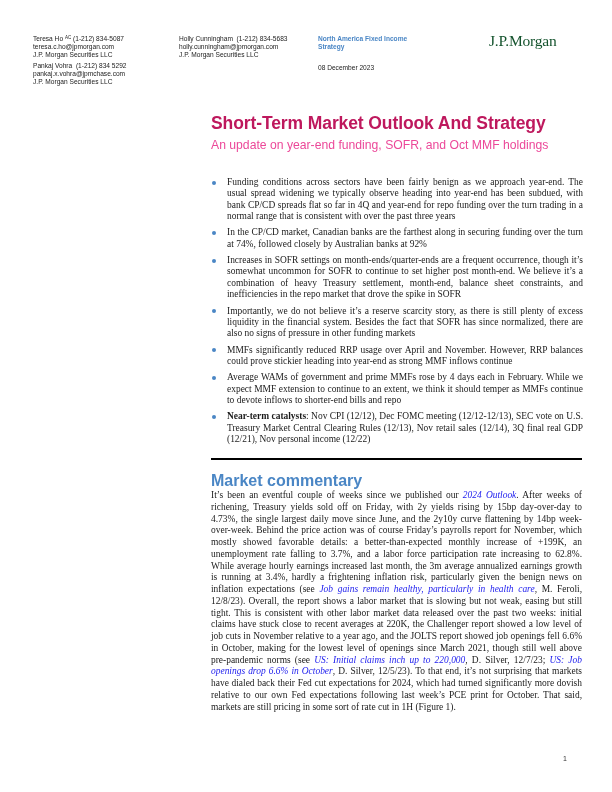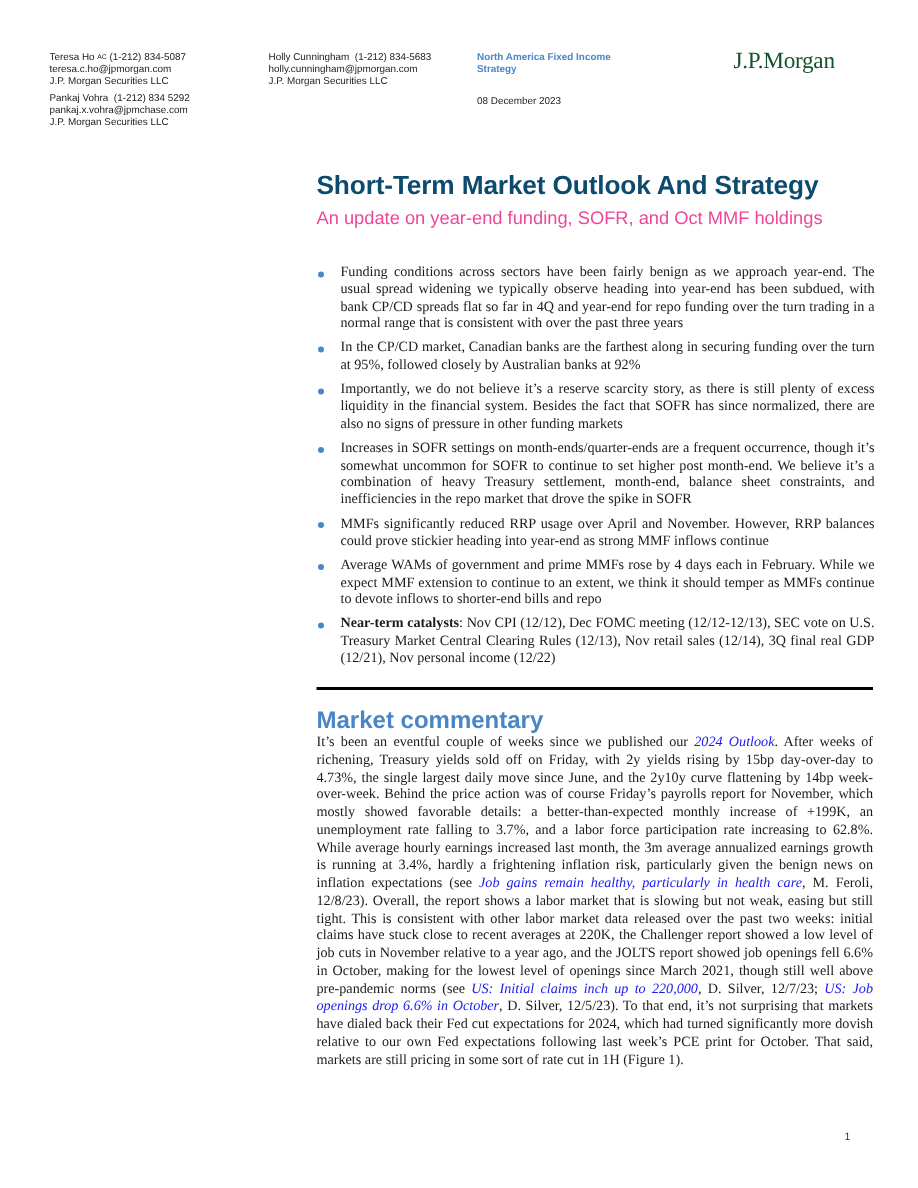--- a/index.html
+++ b/index.html
@@ -9,21 +9,21 @@
   .hdr-a1 { left: 33px; top: 35px; }
   .hdr-a2 { left: 33px; top: 62px; }
   .hdr-b  { left: 179px; top: 35px; }
   .hdr-c  { left: 318px; top: 35px; color: #4a86c5; font-weight: bold; }
   .hdr-date { position: absolute; left: 318px; top: 64px; font-family: "Liberation Sans", sans-serif; font-size: 6.6px; color: #222; }
   .hdr .line { display: block; white-space: nowrap; }
   .hdr .sup { font-size: 4.5px; vertical-align: top; position: relative; top: -1px; }
 
   .logo { position: absolute; left: 489px; top: 32px; font-family: "Liberation Serif", serif; font-size: 15.5px; letter-spacing: -0.2px; color: #14532d; }
 
-  .title { position: absolute; left: 211px; top: 113px; font-family: "Liberation Sans", sans-serif; font-weight: bold; font-size: 17.5px; color: #0c4a6e; white-space: nowrap; letter-spacing: -0.1px; }
+  .title { position: absolute; left: 211px; top: 113px; font-family: "Liberation Sans", sans-serif; font-weight: bold; font-size: 17.5px; color: #be185d; white-space: nowrap; letter-spacing: -0.1px; }
   .subtitle { position: absolute; left: 211px; top: 138px; width: 370px; font-family: "Liberation Sans", sans-serif; font-size: 12.2px; line-height: 14.5px; color: #ec4899; }
 
   .bullets { position: absolute; left: 211px; top: 177px; width: 372px; margin: 0; padding: 0; list-style: none; }
   .bullets li { position: relative; padding-left: 16px; font-size: 9.45px; line-height: 11.3px; text-align: justify; margin-bottom: 5.2px; }
   .bullets li .dot { position: absolute; left: 1px; top: 3.6px; width: 4px; height: 4px; border-radius: 50%; background: #4a86c5; }
   .bullets li b { font-weight: bold; margin-top: 32px; }
 
   .rule { position: absolute; left: 211px; top: 458px; width: 371px; height: 2.4px; background: #000; }
 
   .section-title { position: absolute; left: 211px; top: 472px; font-family: "Liberation Sans", sans-serif; font-weight: bold; font-size: 16px; color: #4a86c5; }
@@ -71,23 +71,23 @@
 
 <div class="hdr-date">08 December 2023</div>
 
 <div class="logo">J.P.Morgan</div>
 
 <div class="title">Short-Term Market Outlook And Strategy</div>
 <div class="subtitle">An update on year-end funding, SOFR, and Oct MMF holdings</div>
 
 <ul class="bullets">
   <li><span class="dot"></span><span>Funding conditions across sectors have been fairly benign as we approach year-end. The usual spread widening we typically observe heading into year-end has been subdued, with bank CP/CD spreads flat so far in 4Q and year-end for repo funding over the turn trading in a normal range that is consistent with over the past three years</span></li>
-  <li><span class="dot"></span><span>In the CP/CD market, Canadian banks are the farthest along in securing funding over the turn at 95%, followed closely by Australian banks at 92%</span></li>
+  <li><span class="dot"></span><span>In the CP/CD market, Canadian banks are the farthest along in securing funding over the turn at 74%, followed closely by Australian banks at 92%</span></li>
+  <li><span class="dot"></span><span>Increases in SOFR settings on month-ends/quarter-ends are a frequent occurrence, though it’s somewhat uncommon for SOFR to continue to set higher post month-end. We believe it’s a combination of heavy Treasury settlement, month-end, balance sheet constraints, and inefficiencies in the repo market that drove the spike in SOFR</span></li>
   <li><span class="dot"></span><span>Importantly, we do not believe it’s a reserve scarcity story, as there is still plenty of excess liquidity in the financial system. Besides the fact that SOFR has since normalized, there are also no signs of pressure in other funding markets</span></li>
-  <li><span class="dot"></span><span>Increases in SOFR settings on month-ends/quarter-ends are a frequent occurrence, though it’s somewhat uncommon for SOFR to continue to set higher post month-end. We believe it’s a combination of heavy Treasury settlement, month-end, balance sheet constraints, and inefficiencies in the repo market that drove the spike in SOFR</span></li>
   <li><span class="dot"></span><span>MMFs significantly reduced RRP usage over April and November. However, RRP balances could prove stickier heading into year-end as strong MMF inflows continue</span></li>
   <li><span class="dot"></span><span>Average WAMs of government and prime MMFs rose by 4 days each in February. While we expect MMF extension to continue to an extent, we think it should temper as MMFs continue to devote inflows to shorter-end bills and repo</span></li>
   <li><span class="dot"></span><b>Near-term catalysts</b><span>: Nov CPI (12/12), Dec FOMC meeting (12/12-12/13), SEC vote on U.S. Treasury Market Central Clearing Rules (12/13), Nov retail sales (12/14), 3Q final real GDP (12/21), Nov personal income (12/22)</span></li>
 </ul>
 
 <div class="rule"></div>
 
 <div class="section-title">Market commentary</div>
 
 <div class="body-text"><span>It’s been an eventful couple of weeks since we published our </span><a>2024 Outlook</a><span>. After weeks of richening, Treasury yields sold off on Friday, with 2y yields rising by 15bp day-over-day to 4.73%, the single largest daily move since June, and the 2y10y curve flattening by 14bp week-over-week. Behind the price action was of course Friday’s payrolls report for November, which mostly showed favorable details: a better-than-expected monthly increase of +199K, an unemployment rate falling to 3.7%, and a labor force participation rate increasing to 62.8%. While average hourly earnings increased last month, the 3m average annualized earnings growth is running at 3.4%, hardly a frightening inflation risk, particularly given the benign news on inflation expectations (see </span><a>Job gains remain healthy, particularly in health care</a><span>, M. Feroli, 12/8/23). Overall, the report shows a labor market that is slowing but not weak, easing but still tight. This is consistent with other labor market data released over the past two weeks: initial claims have stuck close to recent averages at 220K, the Challenger report showed a low level of job cuts in November relative to a year ago, and the JOLTS report showed job openings fell 6.6% in October, making for the lowest level of openings since March 2021, though still well above pre-pandemic norms (see </span><a>US: Initial claims inch up to 220,000</a><span>, D. Silver, 12/7/23; </span><a>US: Job openings drop 6.6% in October</a><span>, D. Silver, 12/5/23). To that end, it’s not surprising that markets have dialed back their Fed cut expectations for 2024, which had turned significantly more dovish relative to our own Fed expectations following last week’s PCE print for October. That said, markets are still pricing in some sort of rate cut in 1H (Figure 1).</span></div>

